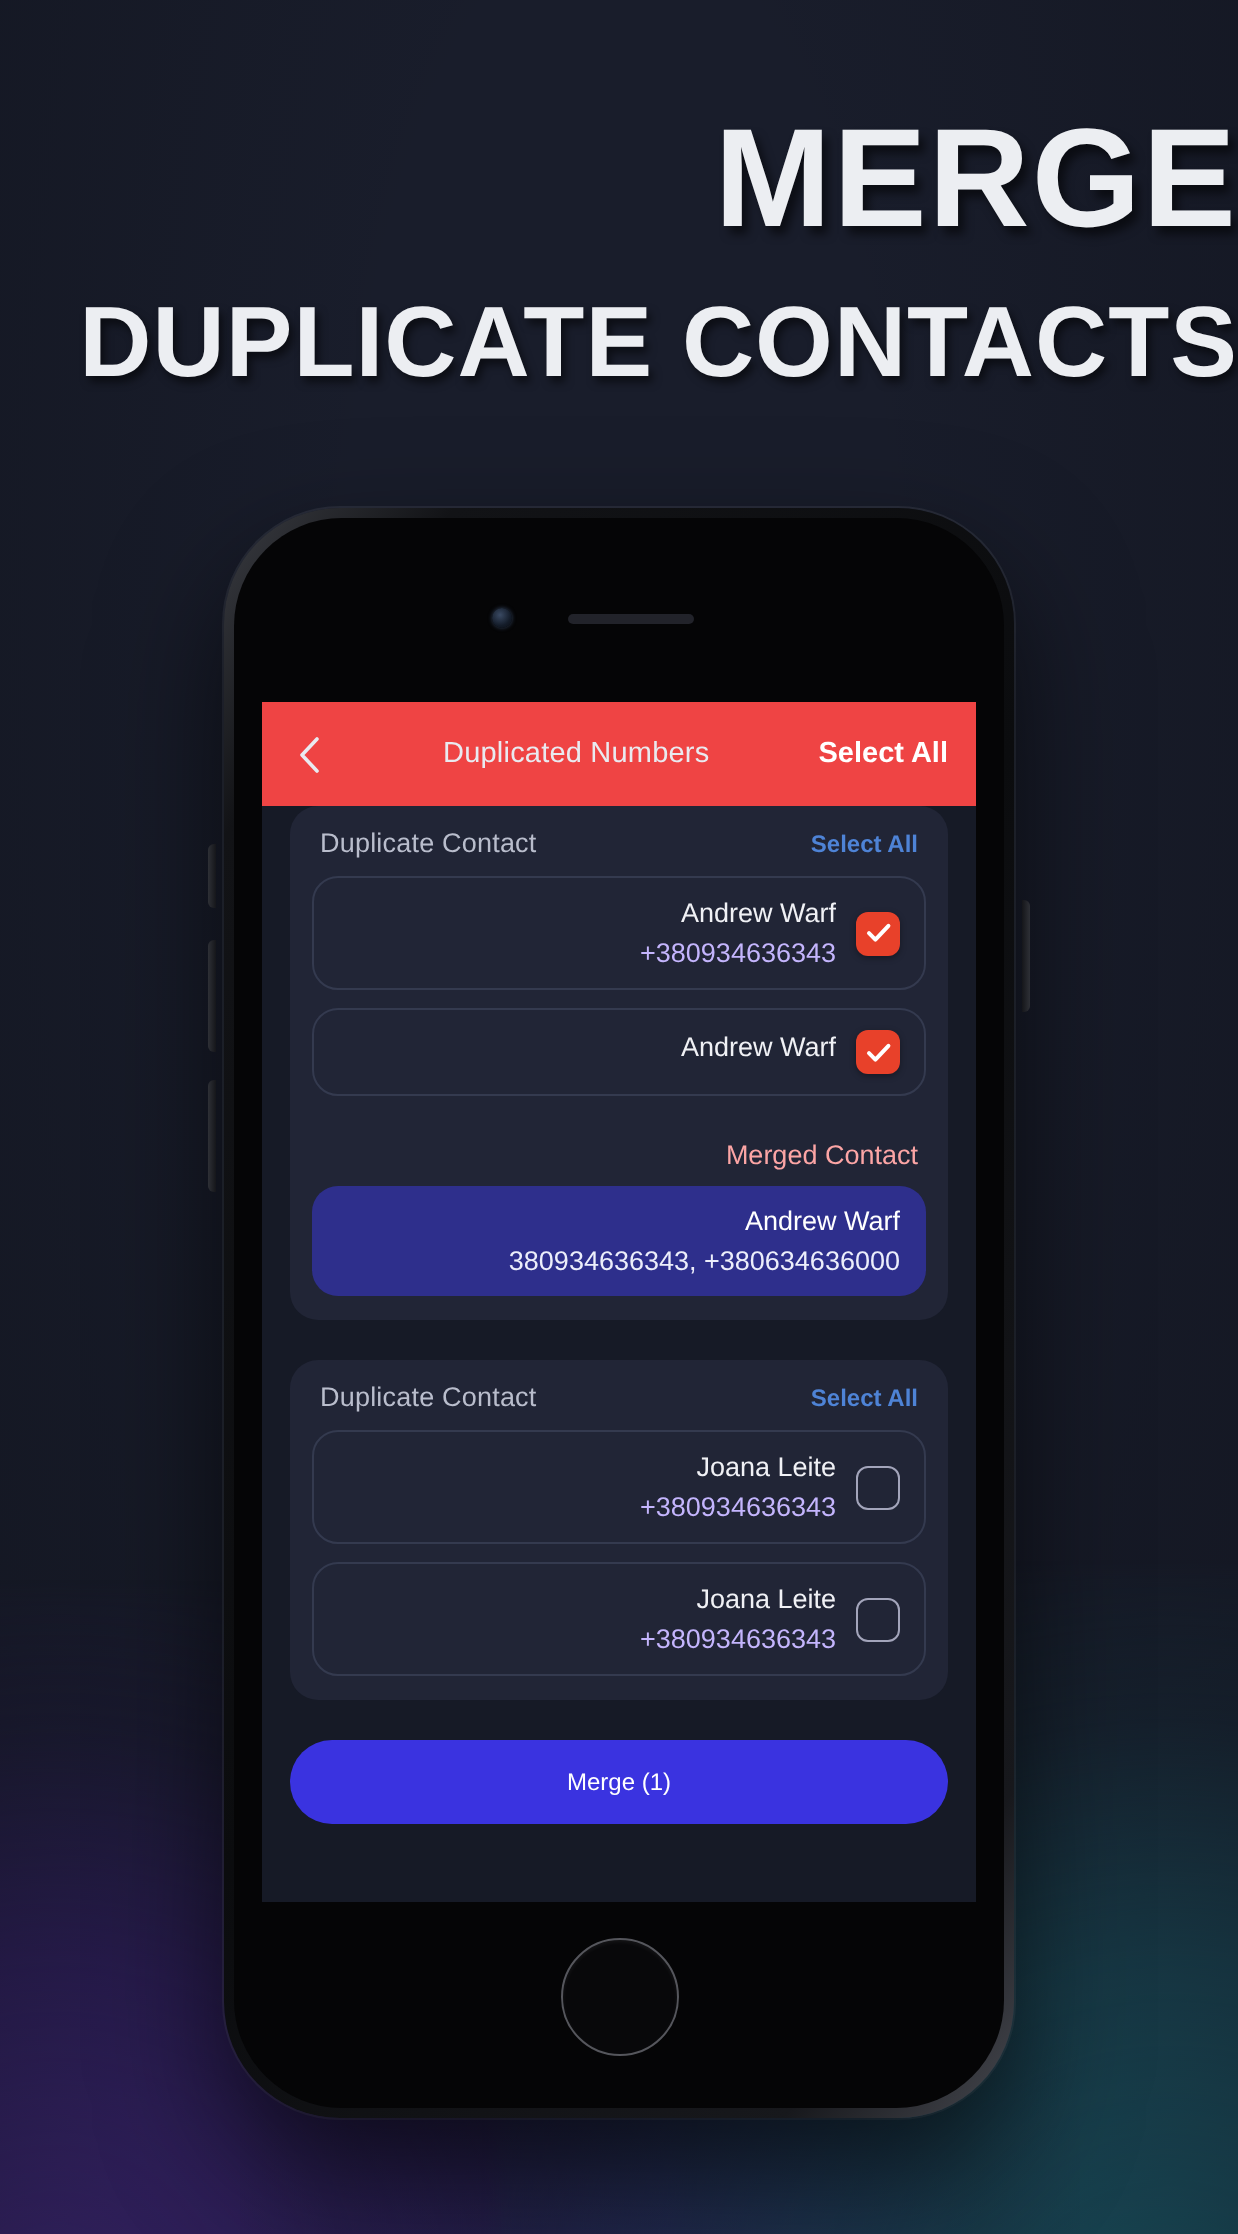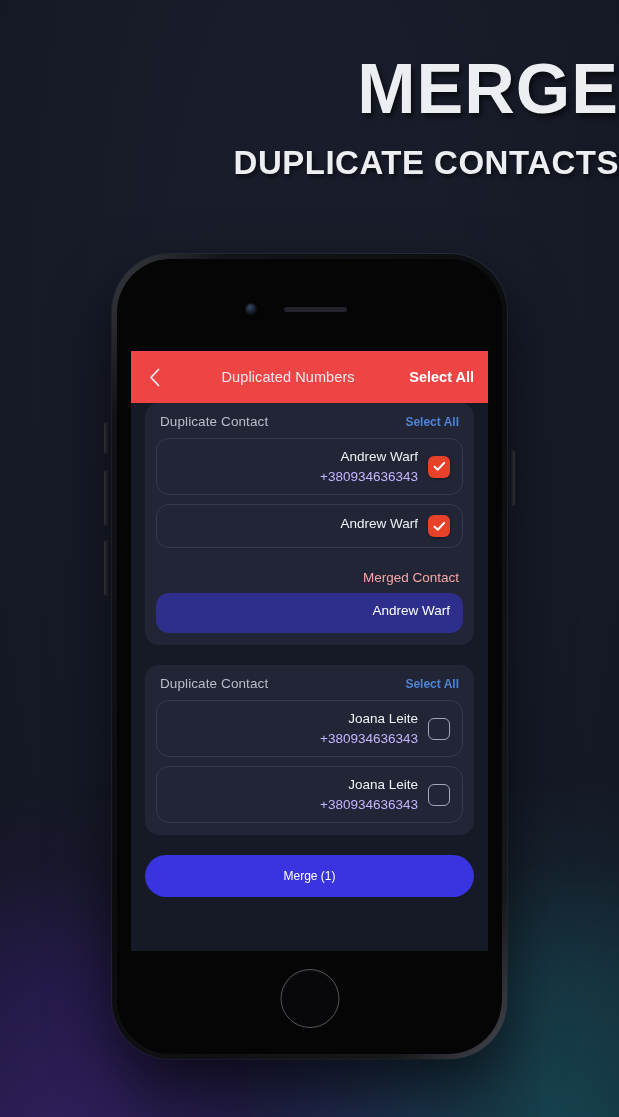--- a/index.html
+++ b/index.html
@@ -70,21 +70,21 @@
   .headline h1 {
     font-size: 70px;
     line-height: 0.98;
     font-weight: bold;
     letter-spacing: 1px;
     color: #eceef2;
     text-shadow: 3px 4px 5px rgba(0,0,0,0.55);
   }
   .headline h2 {
     margin-top: 22px;
-    font-size: 33px;
+    font-size: 50px;
     line-height: 1;
     font-weight: bold;
     letter-spacing: 0.5px;
     color: #eceef2;
     text-shadow: 2px 3px 4px rgba(0,0,0,0.55);
   }
 
   
   .phone {
     position: absolute;
@@ -378,20 +378,21 @@
                 <svg width="13" height="11" viewBox="0 0 13 11" fill="none" aria-hidden="true">
                   <path d="M1.5 5.6L4.7 8.8L11.2 1.9" stroke="#ffffff" stroke-width="2" stroke-linecap="round" stroke-linejoin="round"></path>
                 </svg>
               </div>
             </div>
 
             <div class="merged-label">Merged Contact</div>
 
             <div class="merged-card">
               <div class="contact-name">Andrew Warf</div>
+              <div class="contact-phone">380934636343, +380634636000</div>
             </div>
           </div>
 
           <div class="group">
             <div class="group-head">
               <span class="group-title">Duplicate Contact</span>
               <span class="group-select-all">Select All</span>
             </div>
 
             <div class="contact-card">

